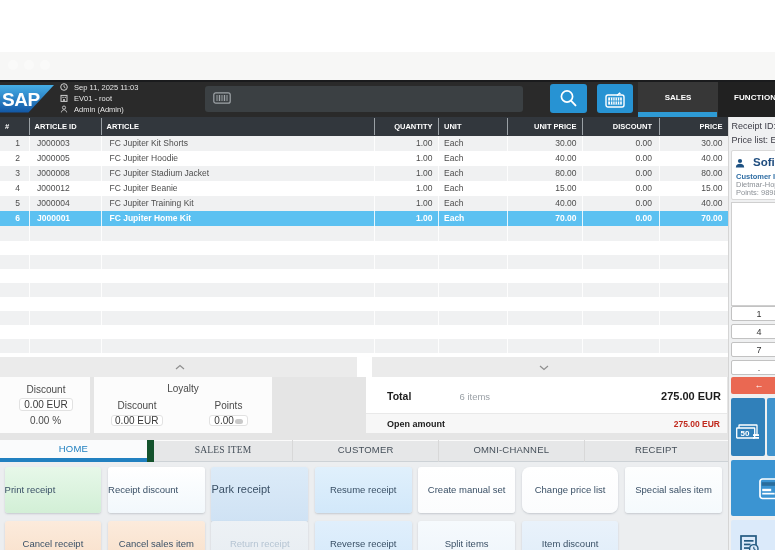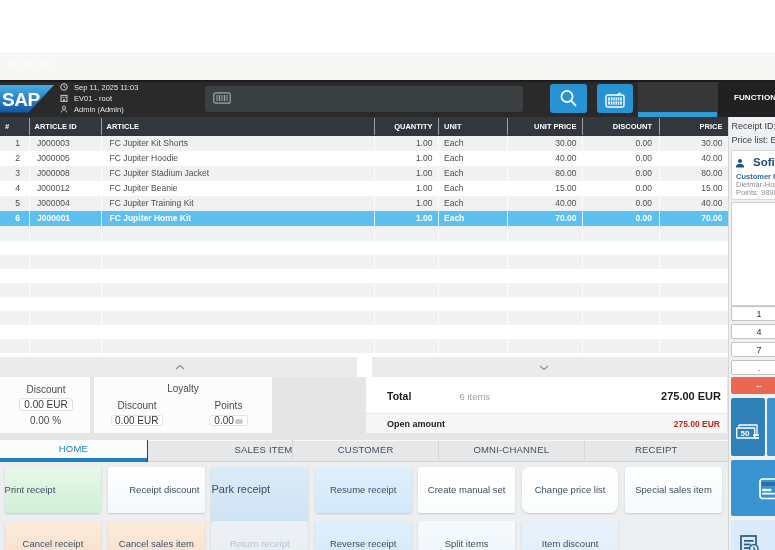--- a/index.html
+++ b/index.html
@@ -79,20 +79,21 @@
     <rect x="3.2" y="7.4" width="13.6" height="7.2" fill="#fff"></rect>
     <line x1="3.2" y1="11" x2="16.8" y2="11" stroke="#2793d3" stroke-width="0.9"></line>
     <line x1="5.5" y1="7.4" x2="5.5" y2="14.6" stroke="#2793d3" stroke-width="0.9"></line>
     <line x1="7.8" y1="7.4" x2="7.8" y2="14.6" stroke="#2793d3" stroke-width="0.9"></line>
     <line x1="10.1" y1="7.4" x2="10.1" y2="14.6" stroke="#2793d3" stroke-width="0.9"></line>
     <line x1="12.4" y1="7.4" x2="12.4" y2="14.6" stroke="#2793d3" stroke-width="0.9"></line>
     <line x1="14.7" y1="7.4" x2="14.7" y2="14.6" stroke="#2793d3" stroke-width="0.9"></line>
   </svg>
 
   <div class="abs" style="left:638px;top:82px;width:80px;height:35px;background:#373737;"></div>
+  <div class="abs" style="left:638px;top:82px;width:80px;height:31px;color:#fff;font-size:8px;font-weight:bold;text-align:center;line-height:31px;">SALES</div>
   <div class="abs" style="left:638px;top:112px;width:79px;height:5px;background:#2e9bd6;"></div>
 
   <div class="abs" style="left:718px;top:82px;width:57px;height:35px;background:#212121;"></div>
   <div class="abs" style="left:734px;top:82px;width:60px;height:31px;color:#fff;font-size:8px;font-weight:bold;line-height:31px;letter-spacing:0.1px;white-space:nowrap;">FUNCTIONS</div>
 
   <div class="abs" style="left:0;top:117px;width:728px;height:19px;background:#32373d;color:#fff;font-size:7.5px;font-weight:bold;">
     <div class="abs" style="left:5px;top:0;height:19px;line-height:19px;">#</div>
     <div class="abs" style="left:34.5px;top:0;height:19px;line-height:19px;">ARTICLE ID</div>
     <div class="abs" style="left:106.5px;top:0;height:19px;line-height:19px;">ARTICLE</div>
     <div class="abs" style="left:374px;top:0;width:58.5px;height:21px;line-height:19px;text-align:right;">QUANTITY</div>
@@ -222,29 +223,29 @@
     <div class="abs" style="left:0;top:12.5px;width:355.5px;text-align:right;font-size:11px;font-weight:bold;color:#1c1c1c;">275.00 EUR</div>
     <div class="abs" style="left:0;top:36px;width:361.5px;height:19.5px;background:#f7f7f7;border-top:1px solid #e9e9e9;">
       <div class="abs" style="left:21.5px;top:4.5px;font-size:9px;font-weight:bold;color:#1c1c1c;">Open amount</div>
       <div class="abs" style="left:0;top:4.5px;width:354.5px;text-align:right;font-size:8.5px;font-weight:bold;color:#c0281c;">275.00 EUR</div>
     </div>
   </div>
 
   <div class="abs" style="left:0;top:439.5px;width:728px;height:22px;background:#e6e7e8;border-top:1px solid #fafafa;border-bottom:1px solid #cdd2d6;"></div>
   <div class="abs" style="left:0;top:439.5px;width:146.8px;height:18.5px;background:#fafbfc;color:#2180c0;font-size:9.5px;text-align:center;line-height:18.5px;letter-spacing:0.2px;">HOME</div>
   <div class="abs" style="left:0;top:458px;width:146.8px;height:3.5px;background:#2180c0;"></div>
-  <div class="abs" style="left:146.8px;top:439.5px;width:145.6px;height:22px;color:#454f59;font-size:9.5px;text-align:right;line-height:20px;letter-spacing:0.2px;border-left:1px solid #14532d;">SALES ITEM</div>
+  <div class="abs" style="left:146.8px;top:439.5px;width:145.6px;height:22px;color:#454f59;font-size:9.5px;text-align:center;line-height:20px;letter-spacing:0.2px;border-left:7px solid #14532d;font-family:Liberation Serif, serif;">SALES ITEM</div>
   <div class="abs" style="left:292.4px;top:439.5px;width:145.6px;height:22px;color:#454f59;font-size:9.5px;text-align:center;line-height:20px;letter-spacing:0.2px;border-left:1px solid #d8d8d8;">CUSTOMER</div>
   <div class="abs" style="left:438px;top:439.5px;width:145.6px;height:22px;color:#454f59;font-size:9.5px;text-align:center;line-height:20px;letter-spacing:0.2px;border-left:1px solid #d8d8d8;">OMNI-CHANNEL</div>
   <div class="abs" style="left:583.6px;top:439.5px;width:144.4px;height:22px;color:#454f59;font-size:9.5px;text-align:center;line-height:20px;letter-spacing:0.2px;border-left:1px solid #d8d8d8;">RECEIPT</div>
 
   <div class="abs" style="left:0;top:461.5px;width:728px;height:89px;background:#eceef0;"></div>
   <div id="btns" class="abs" style="left:0;top:0;">
       <div class="abs" style="left:4.6px;top:467px;width:96.7px;height:45.5px;border-radius:3px;background:linear-gradient(180deg,#e7f8e9,#d2efd6);box-shadow:0 1px 2px rgba(120,130,140,0.35);color:#3a5066;font-size:9.5px;line-height:45.5px;">Print receipt</div>
-      <div class="abs" style="left:108.03px;top:467px;width:96.7px;height:45.5px;border-radius:3px;background:linear-gradient(180deg,#ffffff,#f2f8fc);box-shadow:0 1px 2px rgba(120,130,140,0.35);color:#3a5066;font-size:9.5px;text-align:center;line-height:45.5px;padding-left:16px;">Receipt discount</div>
+      <div class="abs" style="left:108.03px;top:467px;width:96.7px;height:45.5px;border-radius:3px;background:linear-gradient(180deg,#ffffff,#f2f8fc);box-shadow:0 1px 2px rgba(120,130,140,0.35);color:#3a5066;font-size:9.5px;text-align:left;line-height:45.5px;">Receipt discount</div>
       <div class="abs" style="left:211.46px;top:467px;width:96.7px;height:55px;border-radius:3px;background:linear-gradient(180deg,#dcebf8,#cfe2f4);box-shadow:0 1px 2px rgba(120,130,140,0.35);color:#3a5066;font-size:11px;text-align:left;line-height:45.5px;">Park receipt</div>
       <div class="abs" style="left:314.89000000000004px;top:467px;width:96.7px;height:45.5px;border-radius:3px;background:linear-gradient(180deg,#e0f0fc,#d2e8fa);box-shadow:0 1px 2px rgba(120,130,140,0.35);color:#3a5066;font-size:9.5px;text-align:center;line-height:45.5px;">Resume receipt</div>
       <div class="abs" style="left:418.32000000000005px;top:467px;width:96.7px;height:45.5px;border-radius:3px;background:linear-gradient(180deg,#ffffff,#fbfcfd);box-shadow:0 1px 2px rgba(120,130,140,0.35);color:#3a5066;font-size:9.5px;text-align:center;line-height:45.5px;">Create manual set</div>
       <div class="abs" style="left:521.7500000000001px;top:467px;width:96.7px;height:45.5px;border-radius:8px;background:linear-gradient(180deg,#ffffff,#fbfcfd);box-shadow:0 1px 2px rgba(120,130,140,0.35);color:#3a5066;font-size:9.5px;text-align:center;line-height:45.5px;">Change price list</div>
       <div class="abs" style="left:625.1800000000001px;top:467px;width:96.7px;height:45.5px;border-radius:3px;background:linear-gradient(180deg,#fdfefe,#f5fafd);box-shadow:0 1px 2px rgba(120,130,140,0.35);color:#3a5066;font-size:9.5px;text-align:center;line-height:45.5px;">Special sales item</div>
       <div class="abs" style="left:4.6px;top:520.5px;width:96.7px;height:45.5px;border-radius:3px;background:linear-gradient(180deg,#fcebdc,#f8dfc9);box-shadow:0 1px 2px rgba(120,130,140,0.35);color:#3a5066;font-size:9.5px;text-align:center;line-height:45.5px;">Cancel receipt</div>
       <div class="abs" style="left:108.03px;top:520.5px;width:96.7px;height:45.5px;border-radius:3px;background:linear-gradient(180deg,#fcebdc,#f8dfc9);box-shadow:0 1px 2px rgba(120,130,140,0.35);color:#3a5066;font-size:9.5px;text-align:center;line-height:45.5px;">Cancel sales item</div>
       <div class="abs" style="left:211.46px;top:520.5px;width:96.7px;height:45.5px;border-radius:3px;background:linear-gradient(180deg,#edf1f5,#e7edf2);box-shadow:0 1px 2px rgba(120,130,140,0.35);color:#b6c5d3;font-size:9.5px;text-align:center;line-height:45.5px;">Return receipt</div>
       <div class="abs" style="left:314.89000000000004px;top:520.5px;width:96.7px;height:45.5px;border-radius:3px;background:linear-gradient(180deg,#e0effc,#d5e9fa);box-shadow:0 1px 2px rgba(120,130,140,0.35);color:#3a5066;font-size:9.5px;text-align:center;line-height:45.5px;">Reverse receipt</div>
       <div class="abs" style="left:418.32000000000005px;top:520.5px;width:96.7px;height:45.5px;border-radius:3px;background:linear-gradient(180deg,#f6fafd,#eef5fb);box-shadow:0 1px 2px rgba(120,130,140,0.35);color:#3a5066;font-size:9.5px;text-align:center;line-height:45.5px;">Split items</div>

